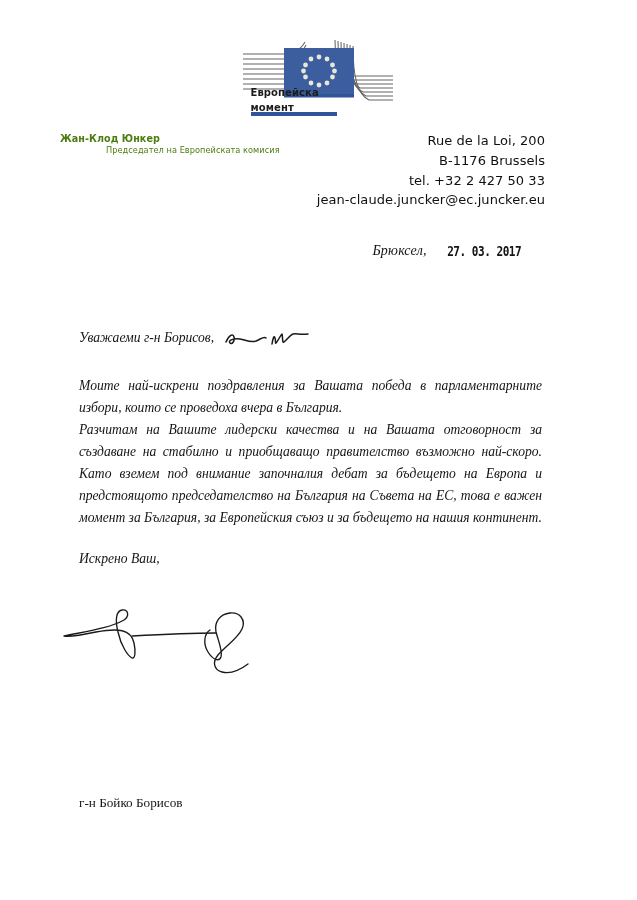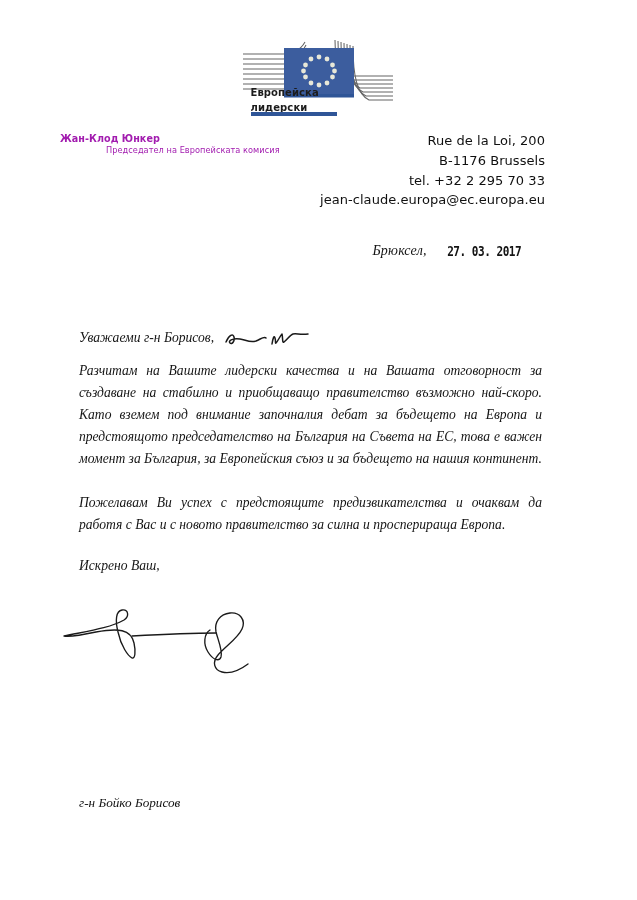--- a/index.html
+++ b/index.html
@@ -53,21 +53,21 @@
     height: 4px;
     background: #2f5597;
   }
 
   
   .sender {
     position: absolute;
     left: 60px;
     top: 132px;
     font-family: "DejaVu Sans", sans-serif;
-    color: #a21caf;
+    color: #4d7c0f;
   }
   .sender-name {
     font-size: 9.6px;
     font-weight: 700;
     line-height: 1.4;
     letter-spacing: 0.05px;
   }
   .sender-title {
     font-size: 8.2px;
     font-weight: 400;
@@ -154,21 +154,20 @@
     top: 598px;
     width: 230px;
     height: 85px;
   }
 
   
   .recipient {
     position: absolute;
     left: 79px;
     top: 793px;
-    font-style: italic;
     font-size: 13.2px;
     line-height: 1.5;
   }
 </style>
 </head>
 <body>
 
 <div class="page">
 
   <div class="logo-block">
@@ -208,36 +207,36 @@
           <circle cx="72" cy="59" r="2.4"></circle>
           <circle cx="66.5" cy="53" r="2.4"></circle>
           <circle cx="64.5" cy="47" r="2.4"></circle>
           <circle cx="66.5" cy="41" r="2.4"></circle>
           <circle cx="72" cy="35" r="2.4"></circle>
         </g>
         <rect x="45" y="70" width="70" height="3.5" fill="#2f5597"></rect>
       </svg>
       <div class="logo-caption">
         <div>Европейска</div>
-        <div>лидерски</div>
+        <div>момент</div>
       </div>
       <div class="logo-underbar"></div>
     </div>
   </div>
 
   <div class="sender">
     <div class="sender-name">Жан-Клод Юнкер</div>
     <div class="sender-title">Председател на Европейската комисия</div>
   </div>
 
   <div class="address">
     <div>Rue de la Loi, 200</div>
     <div>B-1176 Brussels</div>
-    <div>tel. +32 2 295 70 33</div>
-    <div>jean-claude.europa@ec.europa.eu</div>
+    <div>tel. +32 2 427 50 33</div>
+    <div>jean-claude.juncker@ec.juncker.eu</div>
   </div>
 
   <div class="dateline">
     <span class="date-city">Брюксел,</span>
     <span class="date-value">27. 03. 2017</span>
   </div>
 
   <div class="body-area">
 
     <div class="salutation-row">
@@ -245,22 +244,22 @@
       <span class="hand-note">
         <svg width="100" height="28" viewBox="0 0 100 28">
           <g stroke="#1a1a1a" stroke-width="1.5" fill="none" stroke-linecap="round" stroke-linejoin="round">
             <path d="M6,16 C9,9 13,7 14,11 C15,15 12,19 10,17 C8,15 12,12 20,13 C26,14 30,17 36,15 C41,13 44,10 46,12"></path>
             <path d="M52,18 C53,12 54,9 55,12 C56,15 55,18 56,17 C58,15 60,10 62,8 C63,12 62,17 64,16 C67,14 70,9 73,8 C76,7 80,9 88,8"></path>
           </g>
         </svg>
       </span>
     </div>
 
+    <p class="para p1">Моите най-искрени поздравления за Вашата победа в парламентарните избори, които се проведоха вчера в България.</p>
     <p class="para p2">Разчитам на Вашите лидерски качества и на Вашата отговорност за създаване на стабилно и приобщаващо правителство възможно най-скоро. Като вземем под внимание започналия дебат за бъдещето на Европа и предстоящото председателство на България на Съвета на ЕС, това е важен момент за България, за Европейския съюз и за бъдещето на нашия континент.</p>
-    <p class="para p3">Пожелавам Ви успех с предстоящите предизвикателства и очаквам да работя с Вас и с новото правителство за силна и просперираща Европа.</p>
     <div class="closing">Искрено Ваш,</div>
   </div>
 
   <div class="signature">
     <svg width="230" height="85" viewBox="0 0 230 85">
       <g stroke="#1a1a1a" stroke-width="1.35" fill="none" stroke-linecap="round" stroke-linejoin="round">
         <path d="M6,38 C30,33 52,30 66,22 C72,18 70,11 64,12 C58,13 57,22 60,34 C63,48 70,58 74,60 C77,61 78,54 76,45 C73,31 60,30 38,34 C24,37 12,39 6,38 Z"></path>
         <path d="M74,38 C110,36 140,35 158,35"></path>
         <path d="M152,32 C146,36 145,46 150,54 C155,62 161,64 163,59 C165,53 160,42 158,34 C156,24 162,16 172,15 C182,14 188,22 184,31 C180,40 168,48 160,57 C154,64 156,72 164,74 C172,76 182,72 190,66"></path>
       </g>

